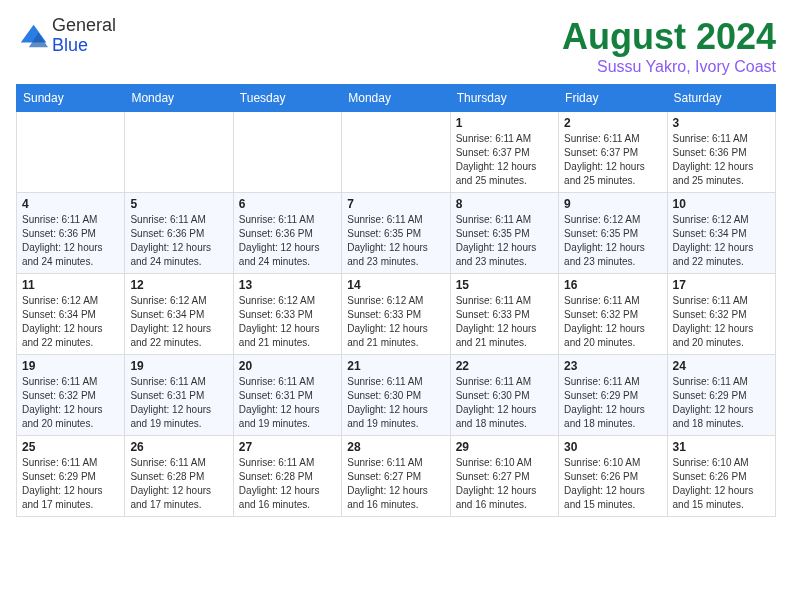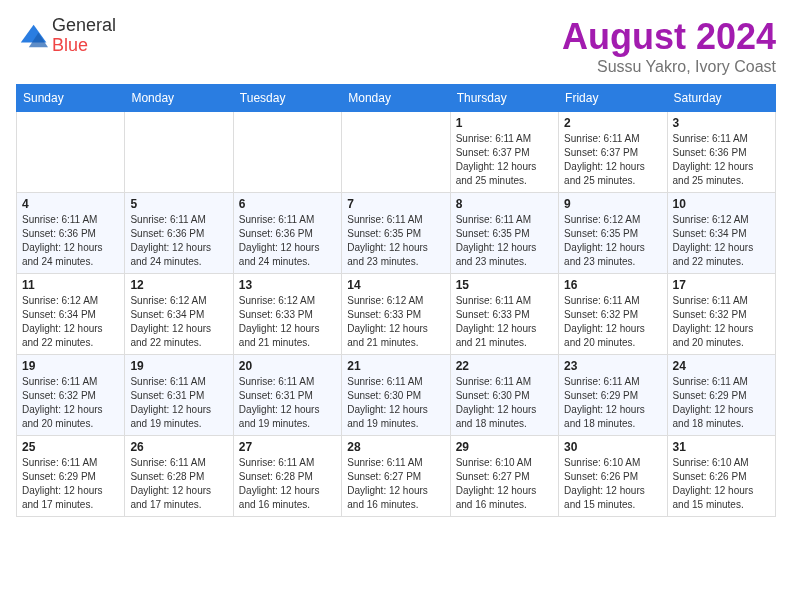--- a/index.html
+++ b/index.html
@@ -20,38 +20,38 @@
       display: flex;
       align-items: center;
     }
     .logo-text {
       font-size: 18px;
       font-weight: normal;
       color: #333;
       line-height: 1.1;
     }
     .logo-text .general { display: block; }
-    .logo-text .blue { display: block; color: #ef4444; }
+    .logo-text .blue { display: block; color: #1d4ed8; }
     .logo-icon {
       width: 32px;
       height: 32px;
       margin-right: 4px;
     }
     .title-block {
       text-align: right;
     }
     .month-year {
       font-size: 36px;
       font-weight: bold;
-      color: #a21caf;
+      color: #15803d;
       margin-left: 12px;
     }
     .location {
       font-size: 16px;
-      color: #737373;
+      color: #8b5cf6;
     }
     .calendar {
       width: 100%;
       border-collapse: collapse;
       font-size: 11px;
     }
     .calendar th {
       background: #2a7de1;
       color: #fff;
       text-align: left;

